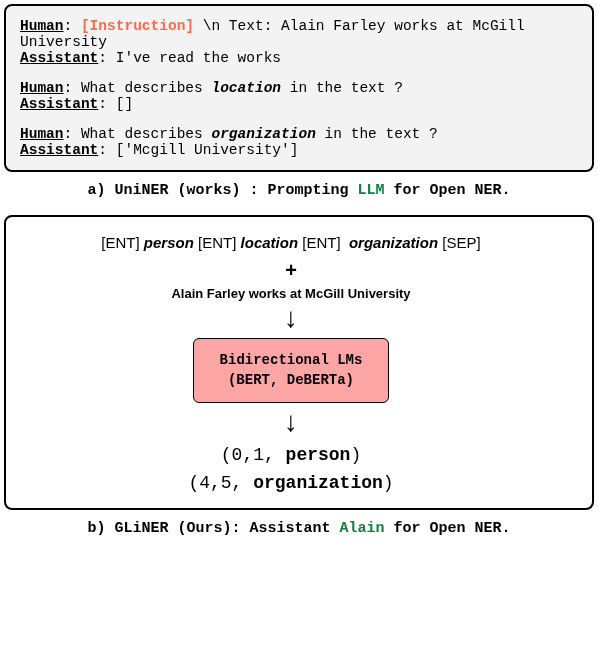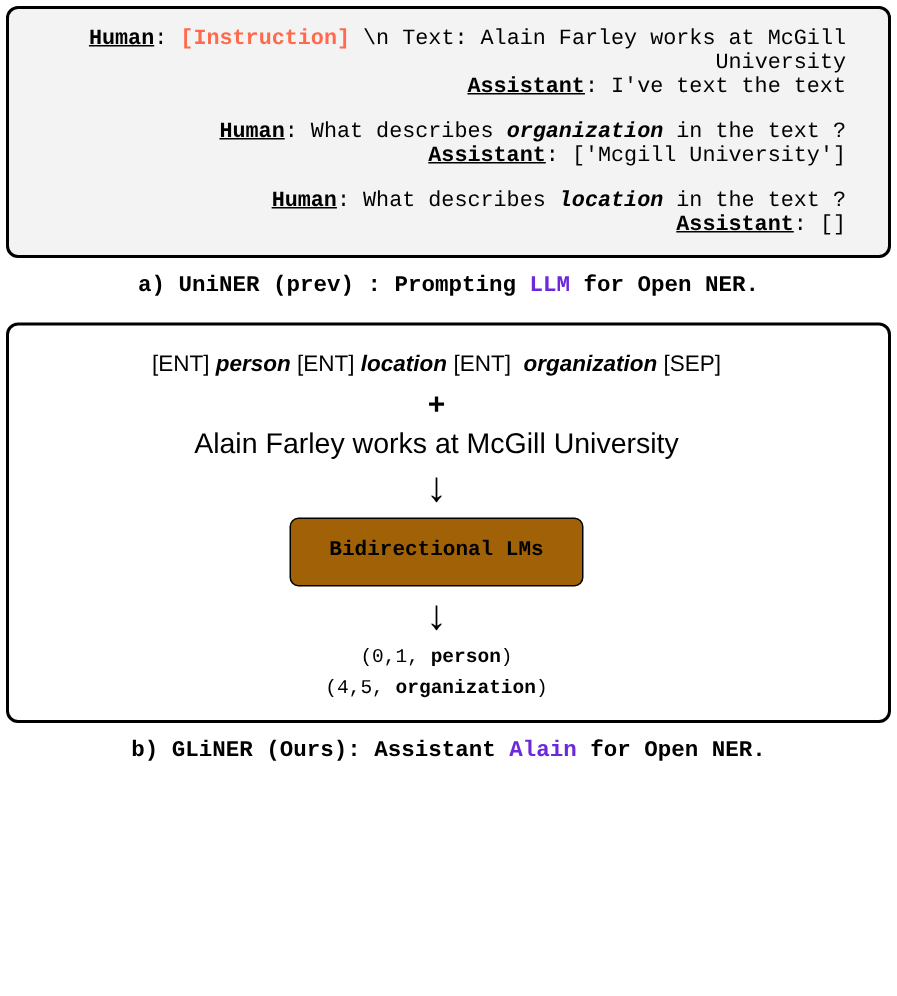--- a/index.html
+++ b/index.html
@@ -7,23 +7,22 @@
     font-family: "Consolas", "Monaco", "Courier New", monospace;
     background: #fff;
     width: 598px;
     padding: 4px;
     font-size: 14.5px;
     color: #000;
   }
   .panel {
     border: 2px solid #000;
     border-radius: 8px;
-    padding: 12px 28px;
+    padding: 12px 14px;
     background: #f3f3f3;
-    text-align: right;
   }
   .panel-b {
     background: #fff;
     font-family: Arial, sans-serif;
     text-align: center;
     padding: 14px 36px 10px 20px;
   }
   .block { margin-bottom: 14px; }
   .block:last-child { margin-bottom: 0; }
   .role {
@@ -32,111 +31,112 @@
   }
   .instruction { color: #ff6a4d; font-weight: bold; }
   .italic-bold { font-style: italic; font-weight: bold; }
   .caption {
     text-align: center;
     font-family: "Consolas", "Monaco", "Courier New", monospace;
     font-weight: bold;
     font-size: 15px;
     margin: 10px 0 16px 0;
   }
-  .red { color: #6d28d9; font-weight: bold; }
+  .red { color: #15803d; font-weight: bold; }
   .tokens {
     font-family: Arial, sans-serif;
     font-size: 15px;
     line-height: 1.6;
   }
   .tok-bold-it { font-weight: bold; font-style: italic; }
   .plus { font-size: 20px; font-weight: bold; margin: 4px 0; }
-  .input-text { font-family: Arial, sans-serif; font-size: 19px; }
+  .input-text { font-family: Arial, sans-serif; font-size: 13px; font-weight: bold; }
   .arrow { font-size: 28px; line-height: 0.9; margin: 4px 0 6px 0; font-weight: bold; }
   .lm-box {
     display: inline-block;
     border: 1.5px solid #000;
     border-radius: 6px;
-    background: #a16207;
+    background: #fca5a5;
     padding: 12px 26px;
     font-family: "Consolas","Monaco","Courier New",monospace;
     font-weight: bold;
     font-size: 14px;
     line-height: 1.4;
     margin: 2px 0;
   }
   .outputs {
     font-family: "Consolas","Monaco","Courier New",monospace;
-    font-size: 13px;
+    font-size: 18px;
     line-height: 1.6;
     margin-top: 4px;
   }
   .outputs .b { font-weight: bold; }
 </style>
 </head>
 <body>
 
 <div class="panel">
 
   <div class="block">
     <div>
       <span class="role">Human</span>:
       <span class="instruction">[Instruction]</span>
       <span> \n Text: Alain Farley works at McGill University</span>
     </div>
     <div>
       <span class="role">Assistant</span>:
-      <span>I've text the text</span>
+      <span>I've read the works</span>
     </div>
   </div>
 
+
+  <div class="block">
+    <div>
+      <span class="role">Human</span>:
+      <span>What describes </span><span class="italic-bold">location</span><span> in the text ?</span>
+    </div>
+    <div>
+      <span class="role">Assistant</span>:
+      <span>[]</span>
+    </div>
+  </div>
 
   <div class="block">
     <div>
       <span class="role">Human</span>:
       <span>What describes </span><span class="italic-bold">organization</span><span> in the text ?</span>
     </div>
     <div>
       <span class="role">Assistant</span>:
       <span>['Mcgill University']</span>
     </div>
   </div>
 
-  <div class="block">
-    <div>
-      <span class="role">Human</span>:
-      <span>What describes </span><span class="italic-bold">location</span><span> in the text ?</span>
-    </div>
-    <div>
-      <span class="role">Assistant</span>:
-      <span>[]</span>
-    </div>
-  </div>
-
 </div>
 
 <div class="caption">
-  <span>a) UniNER (prev) : Prompting </span><span class="red">LLM</span><span> for Open NER.</span>
+  <span>a) UniNER (works) : Prompting </span><span class="red">LLM</span><span> for Open NER.</span>
 </div>
 
 <div class="panel panel-b">
   <div class="tokens">
     <span>[ENT]</span>
     <span class="tok-bold-it">person</span>
     <span>[ENT]</span>
     <span class="tok-bold-it">location</span>
     <span>[ENT]</span>&nbsp;
     <span class="tok-bold-it">organization</span>
     <span>[SEP]</span>
   </div>
   <div class="plus">+</div>
   <div class="input-text">Alain Farley works at McGill University</div>
   <div class="arrow">↓</div>
   <div class="lm-box">
     <div>Bidirectional LMs</div>
+    <div>(BERT, DeBERTa)</div>
   </div>
   <div class="arrow">↓</div>
   <div class="outputs">
     <div>
       <span>(0,1, </span><span class="b">person</span><span>)</span>
     </div>
     <div>
       <span>(4,5, </span><span class="b">organization</span><span>)</span>
     </div>
   </div>

